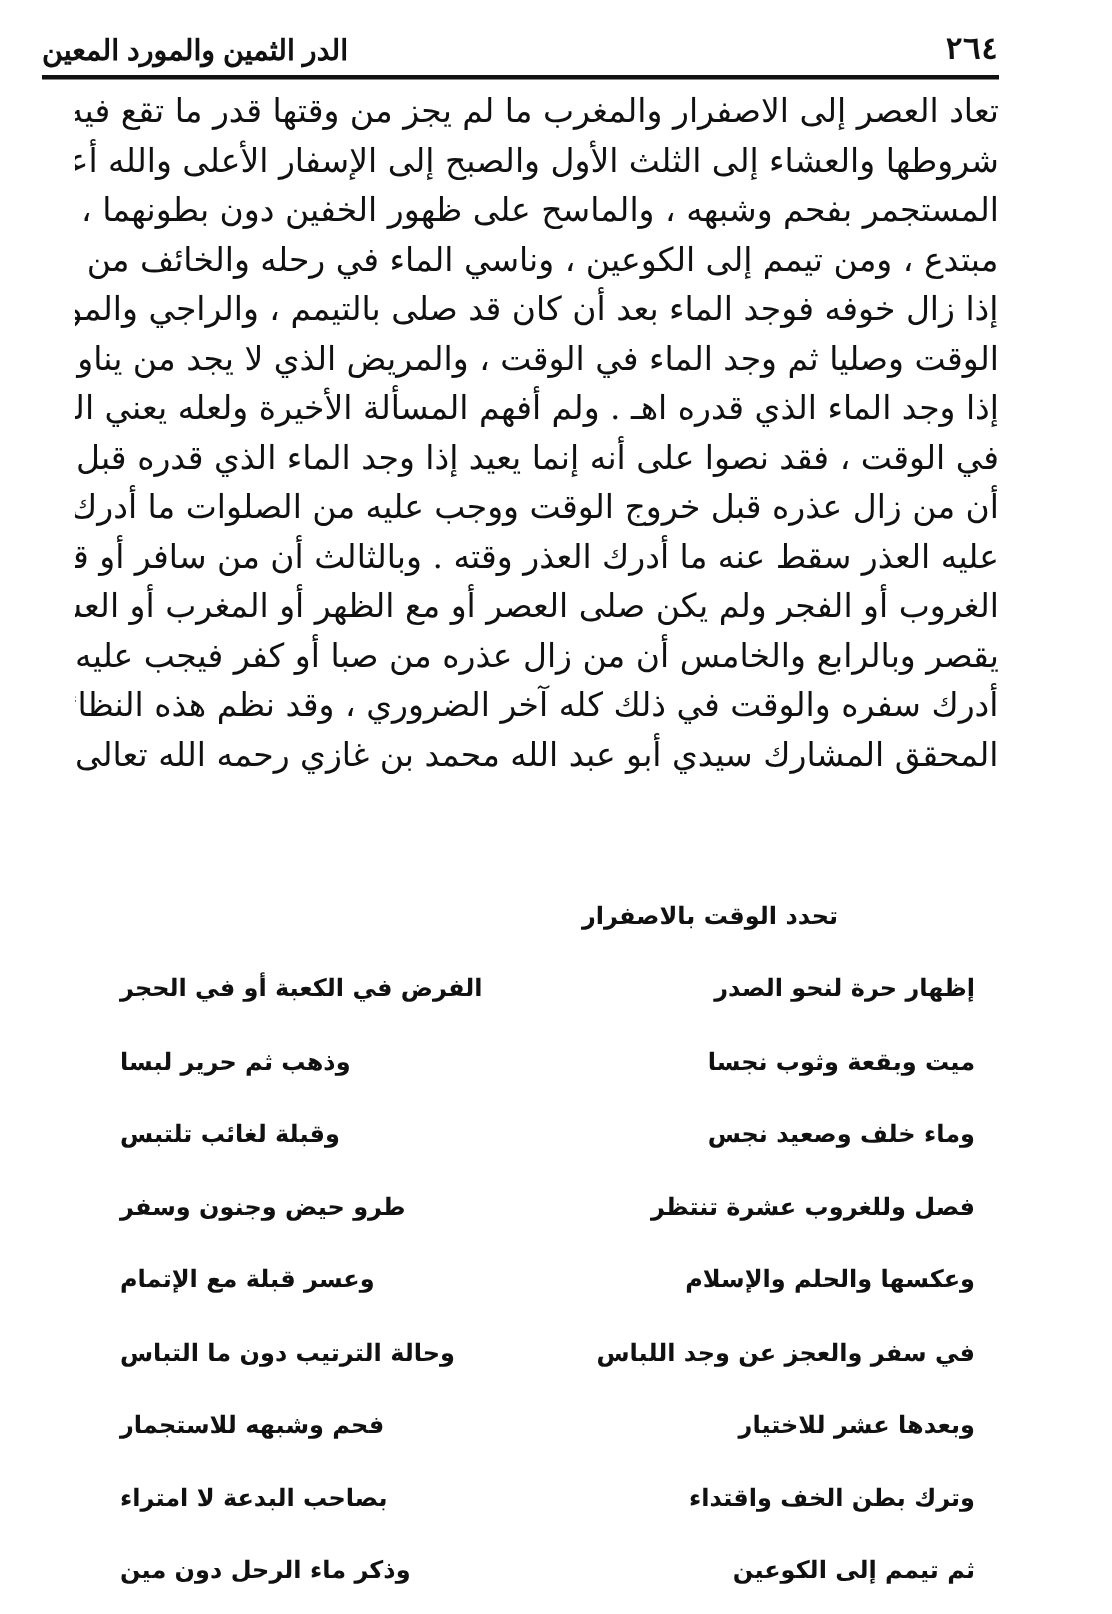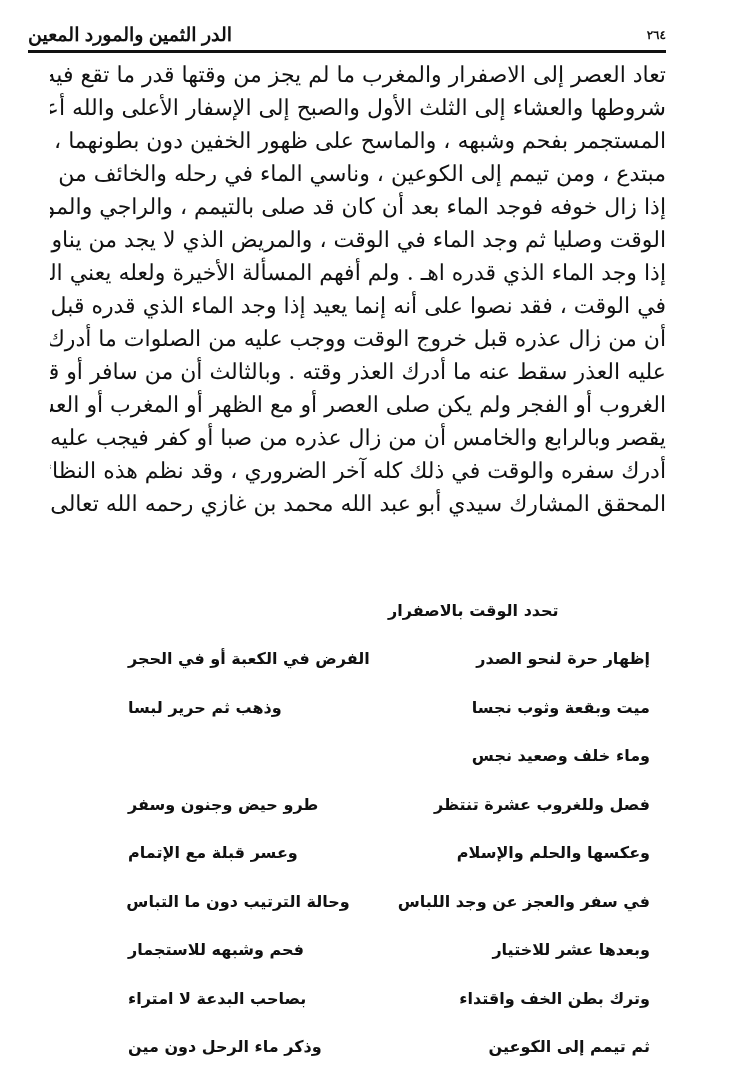--- a/index.html
+++ b/index.html
@@ -30,23 +30,23 @@
       font-family: Liberation Sans, sans-serif;
       font-weight: bold;
       font-size: 19px;
       line-height: 26px;
       direction: rtl;
     }
     .page-number {
       position: absolute;
       right: 0;
       top: 0;
-      font-family: Liberation Serif, serif;
+      font-family: Liberation Mono, monospace;
       font-weight: bold;
-      font-size: 12px;
+      font-size: 20px;
       line-height: 26px;
     }
     .header-rule {
       position: absolute;
       left: 0;
       top: 28px;
       width: 638px;
       height: 3px;
       background: #111111;
     }
@@ -85,21 +85,20 @@
       height: 48.5px;
       align-items: center;
       font-family: "DejaVu Sans", "Liberation Sans", sans-serif;
       font-weight: bold;
       font-size: 16px;
     }
     .hemistich {
       width: 262px;
       white-space: nowrap;
       text-align: right;
-      margin-left: 48px;
     }
     .hemistich.left {
       text-align: left;
     }
   </style>
 </head>
 <body>
 
 <div class="page-header">
   <div class="header-title">الدر الثمين والمورد المعين</div>
@@ -131,20 +130,21 @@
   <div class="verse">
     <span class="hemistich">إظهار حرة لنحو الصدر</span>
     <span class="hemistich left">الفرض في الكعبة أو في الحجر</span>
   </div>
   <div class="verse">
     <span class="hemistich">ميت وبقعة وثوب نجسا</span>
     <span class="hemistich left">وذهب ثم حرير لبسا</span>
   </div>
   <div class="verse">
     <span class="hemistich">وماء خلف وصعيد نجس</span>
+    <span class="hemistich left">وقبلة لغائب تلتبس</span>
   </div>
   <div class="verse">
     <span class="hemistich">فصل وللغروب عشرة تنتظر</span>
     <span class="hemistich left">طرو حيض وجنون وسفر</span>
   </div>
   <div class="verse">
     <span class="hemistich">وعكسها والحلم والإسلام</span>
     <span class="hemistich left">وعسر قبلة مع الإتمام</span>
   </div>
   <div class="verse">

